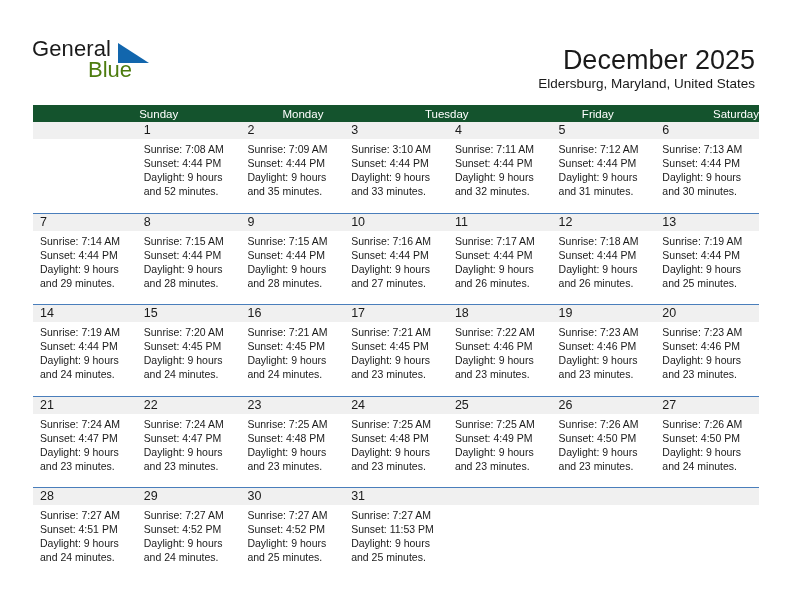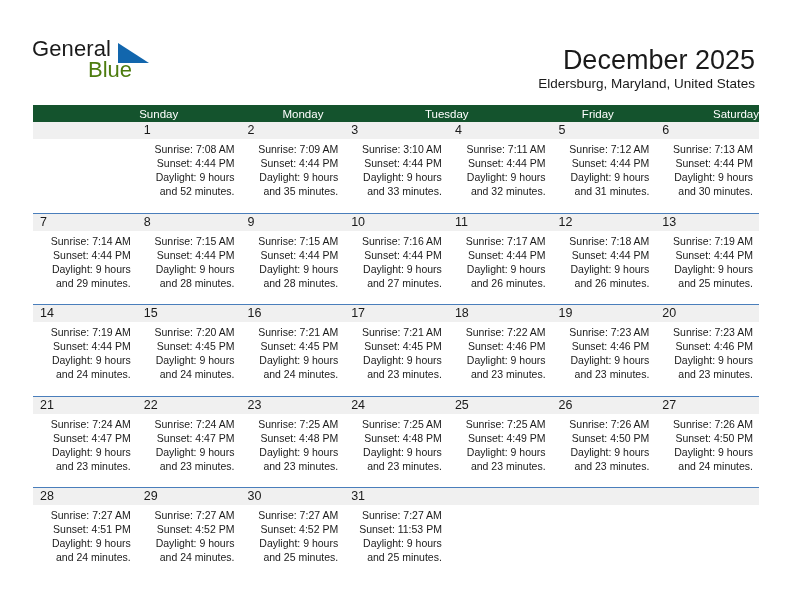--- a/index.html
+++ b/index.html
@@ -145,21 +145,20 @@
   .daynum {
     font-size: 12.5px;
     line-height: 17px;
     padding-left: 7px;
     color: #1a1a1a;
     font-family: "Liberation Sans", sans-serif;
   }
 
   .info {
     padding: 3px 6px 0 7px;
-    text-align: right;
   }
   .info div {
     font-size: 10.5px;
     line-height: 14.1px;
     color: #1a1a1a;
     white-space: nowrap;
     font-family: "Liberation Sans", sans-serif;
   }
 </style>
 </head>

